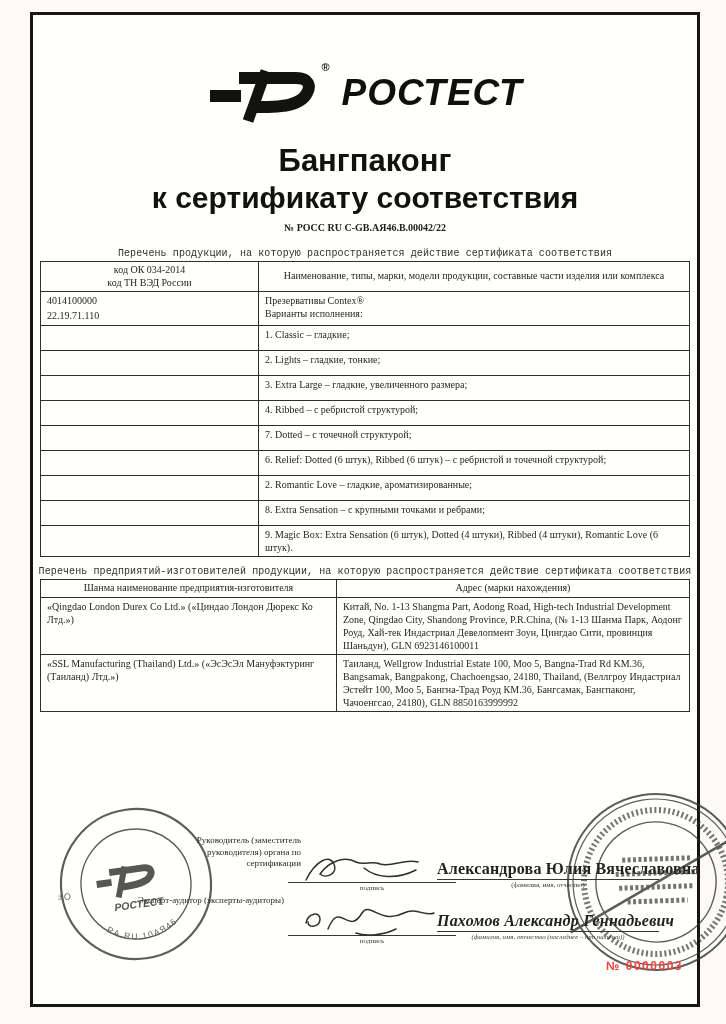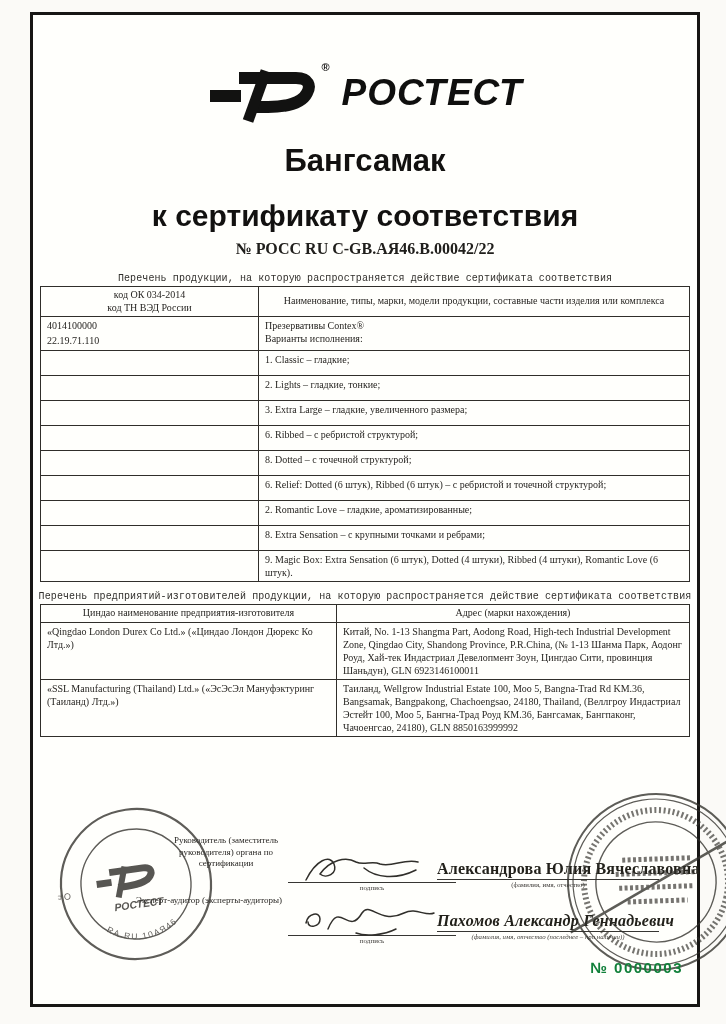--- a/index.html
+++ b/index.html
@@ -33,25 +33,25 @@
     font-family:"Liberation Sans", sans-serif;
     font-weight:700; font-style:italic;
     font-size:37px; letter-spacing:1px; color:#131312;
   }
   .doc-title {
     text-align:center;
     font-family:"Liberation Sans", sans-serif;
     font-weight:700; color:#161514;
   }
   .doc-title.l1 { margin-top:20px; font-size:31px; }
-  .doc-title.l2 { margin-top:20px;  font-size:30px; }
+  .doc-title.l2 { margin-top:2px;  font-size:30px; }
   .cert-no {
     margin-top:7px; text-align:center;
     font-family:"Liberation Serif", serif;
-    font-weight:700; font-size:16px; color:#242320;
+    font-weight:700; font-size:10px; color:#242320;
   }
   
   .caption {
     text-align:center; font-size:10px; color:#33322f;
     margin-top:15px; letter-spacing:.1px;font-family:Liberation Mono, monospace;
   }
   .caption.second { margin-top:9px; }
   
   table {
     border-collapse:collapse; table-layout:fixed;
@@ -67,21 +67,21 @@
   .t1-col1 { width:218px; }
   .t2-col1 { width:296px; }
   .variant-row td { height:25px; }
   .codes  { line-height:1.45; }
   
   .sig-zone { position:absolute; left:0; top:788px; width:664px; height:212px; }
   .stamp { position:absolute; opacity:.78; }
   .stamp.left  { left:24px; top:2px; transform:rotate(-8deg); }
   .stamp.right { left:528px; top:-16px; transform:rotate(12deg); }
   .role {
-    position:absolute; width:150px; text-align:center;
+    position:absolute; width:150px; text-align:right;
     font-size:9px; line-height:1.3; color:#2c2b28;
   }
   .role.r1 { left:118px; top:32px; }
   .role.r2 { left:101px; top:92px; }
   .sigline {
     position:absolute; width:168px; border-bottom:1.4px solid #3a3936;
     text-align:center;
   }
   .sigline .scribble { position:absolute; left:12px; bottom:-4px; }
   .sig-label {
@@ -101,21 +101,21 @@
   }
   .name-label {
     position:absolute; left:0; right:0; top:2px;
     font-size:6.8px; color:#403f3c; text-align:center; white-space:nowrap;
   }
   .nameline.n1 { left:404px; top:76px;  }
   .nameline.n2 { left:404px; top:128px;font-style:italic; }
   .doc-no {
     position:absolute; right:14px; top:944px;
     font-family:"Liberation Sans", sans-serif;
-    font-weight:600; font-size:15px; letter-spacing:1.5px; color:#15803d;
+    font-weight:600; font-size:12px; letter-spacing:1.5px; color:#ef4444;
   }
 </style>
 </head>
 <body>
 
 <div class="sheet">
 
   <div class="brand-row">
     <div class="brand-mark">
       <svg width="118" height="60" viewBox="0 0 118 60">
@@ -123,21 +123,21 @@
           <path d="M2 33 H33" stroke-width="12"></path>
           <path d="M31 15 H88 C101 15 103 23 99 30 C94 40 78 44 60 44 H44" stroke-width="12"></path>
           <path d="M58 8 L40 58" stroke-width="11"></path>
         </g>
       </svg>
       <span class="brand-reg">®</span>
     </div>
     <div class="brand-word">РОСТЕСТ</div>
   </div>
 
-  <div class="doc-title l1">Бангсамак</div>
+  <div class="doc-title l1">Бангпаконг</div>
   <div class="doc-title l2">к сертификату соответствия</div>
   <div class="cert-no">№ РОСС RU C-GB.АЯ46.В.00042/22</div>
 
   <div class="caption">Перечень продукции, на которую распространяется действие сертификата соответствия</div>
 
   <table>
     <tbody>
         <tr>
       <th class="t1-col1">
         <div>код ОК 034-2014</div>
@@ -162,25 +162,25 @@
     <tr class="variant-row">
           <td></td>
           <td>2. Lights – гладкие, тонкие;</td>
         </tr>
     <tr class="variant-row">
           <td></td>
           <td>3. Extra Large – гладкие, увеличенного размера;</td>
         </tr>
     <tr class="variant-row">
           <td></td>
-          <td>6. Ribbed – с ребристой структурой;</td>
-        </tr>
-    <tr class="variant-row">
-          <td></td>
-          <td>8. Dotted – с точечной структурой;</td>
+          <td>4. Ribbed – с ребристой структурой;</td>
+        </tr>
+    <tr class="variant-row">
+          <td></td>
+          <td>7. Dotted – с точечной структурой;</td>
         </tr>
     <tr class="variant-row">
           <td></td>
           <td>6. Relief: Dotted (6 штук), Ribbed (6 штук) – с ребристой и точечной структурой;</td>
         </tr>
     <tr class="variant-row">
           <td></td>
           <td>2. Romantic Love – гладкие, ароматизированные;</td>
         </tr>
     <tr class="variant-row">
@@ -192,21 +192,21 @@
           <td>9. Magic Box: Extra Sensation (6 штук), Dotted (4 штуки), Ribbed (4 штуки), Romantic Love (6 штук).</td>
         </tr>
   </tbody>
     </table>
 
   <div class="caption second">Перечень предприятий-изготовителей продукции, на которую распространяется действие сертификата соответствия</div>
 
   <table>
     <tbody>
         <tr>
-      <th class="t2-col1">Циндао наименование предприятия-изготовителя</th>
+      <th class="t2-col1">Шанма наименование предприятия-изготовителя</th>
       <th>Адрес (марки нахождения)</th>
     </tr>
     <tr>
       <td>«Qingdao London Durex Co Ltd.» («Циндао Лондон Дюрекс Ко Лтд.»)</td>
       <td>Китай, No. 1-13 Shangma Part, Aodong Road, High-tech Industrial Development Zone, Qingdao City, Shandong Province, P.R.China, (№ 1-13 Шанма Парк, Аодонг Роуд, Хай-тек Индастриал Девелопмент Зоун, Цингдао Сити, провинция Шаньдун), GLN 6923146100011</td>
     </tr>
     <tr>
       <td>«SSL Manufacturing (Thailand) Ltd.» («ЭсЭсЭл Мануфэктуринг (Таиланд) Лтд.»)</td>
       <td>Таиланд, Wellgrow Industrial Estate 100, Moo 5, Bangna-Trad Rd KM.36, Bangsamak, Bangpakong, Chachoengsao, 24180, Thailand, (Веллгроу Индастриал Эстейт 100, Моо 5, Бангна-Трад Роуд КМ.36, Бангсамак, Бангпаконг, Чачоенгсао, 24180), GLN 8850163999992</td>
     </tr>

